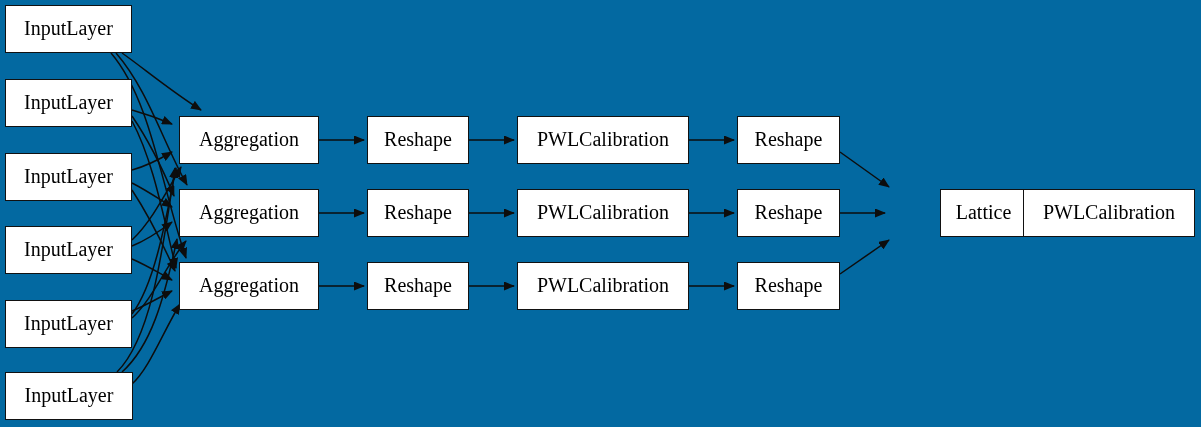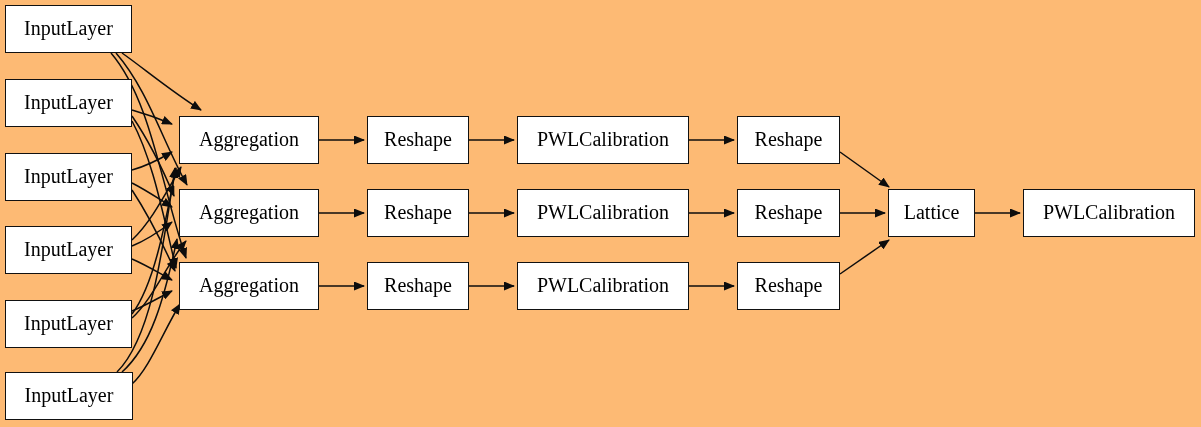--- a/index.html
+++ b/index.html
@@ -4,21 +4,21 @@
 <style>
   html, body {
     margin: 0;
     padding: 0;
     background: #ffffff;
   }
   #canvas {
     position: relative;
     width: 1201px;
     height: 427px;
-    background: #fdba74;
+    background: #0369a1;
     font-family: "Liberation Serif", "DejaVu Serif", serif;
     overflow: hidden;
   }
   #edges {
     position: absolute;
     left: 0;
     top: 0;
     width: 1201px;
     height: 427px;
   }
@@ -101,17 +101,17 @@
   <div class="node" style="left:367px; top:262px; width:102px;">Reshape</div>
 
   <div class="node" style="left:517px; top:116px; width:172px;">PWLCalibration</div>
   <div class="node" style="left:517px; top:189px; width:172px;">PWLCalibration</div>
   <div class="node" style="left:517px; top:262px; width:172px;">PWLCalibration</div>
 
   <div class="node" style="left:737px; top:116px; width:103px;">Reshape</div>
   <div class="node" style="left:737px; top:189px; width:103px;">Reshape</div>
   <div class="node" style="left:737px; top:262px; width:103px;">Reshape</div>
 
-  <div class="node" style="left:888px; top:189px; width:87px;">Lattice</div>
+  <div class="node" style="left:940px; top:189px; width:87px;">Lattice</div>
 
   <div class="node" style="left:1023px;top:189px; width:172px;">PWLCalibration</div>
 
 </div>
 
 </body></html>

